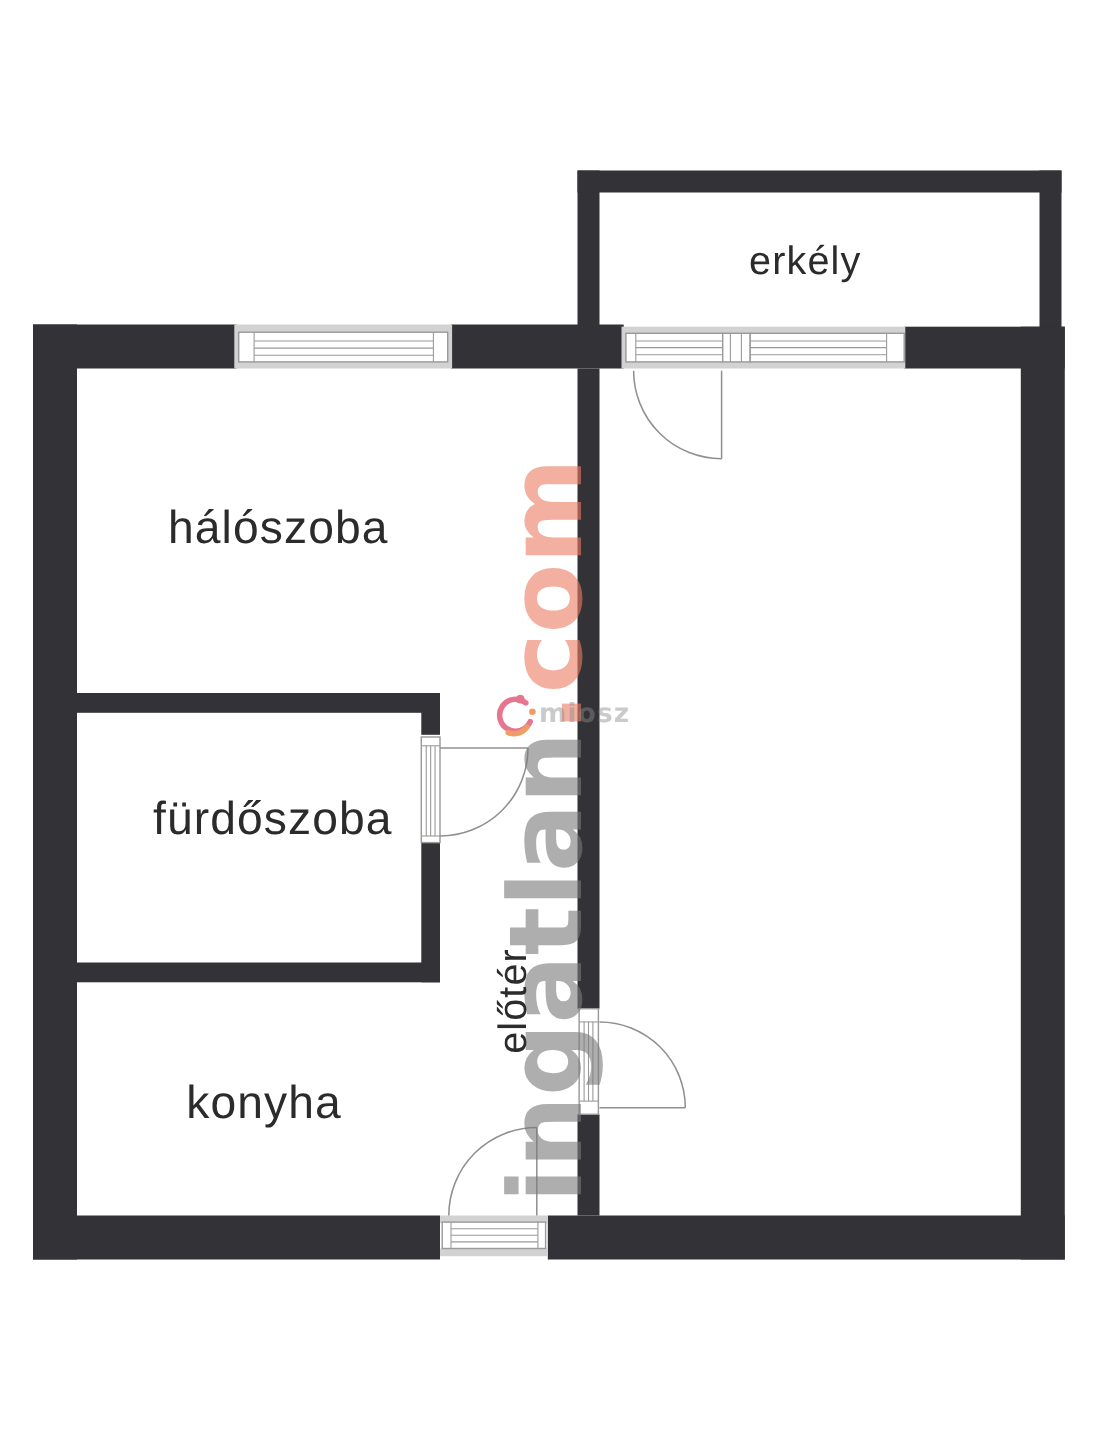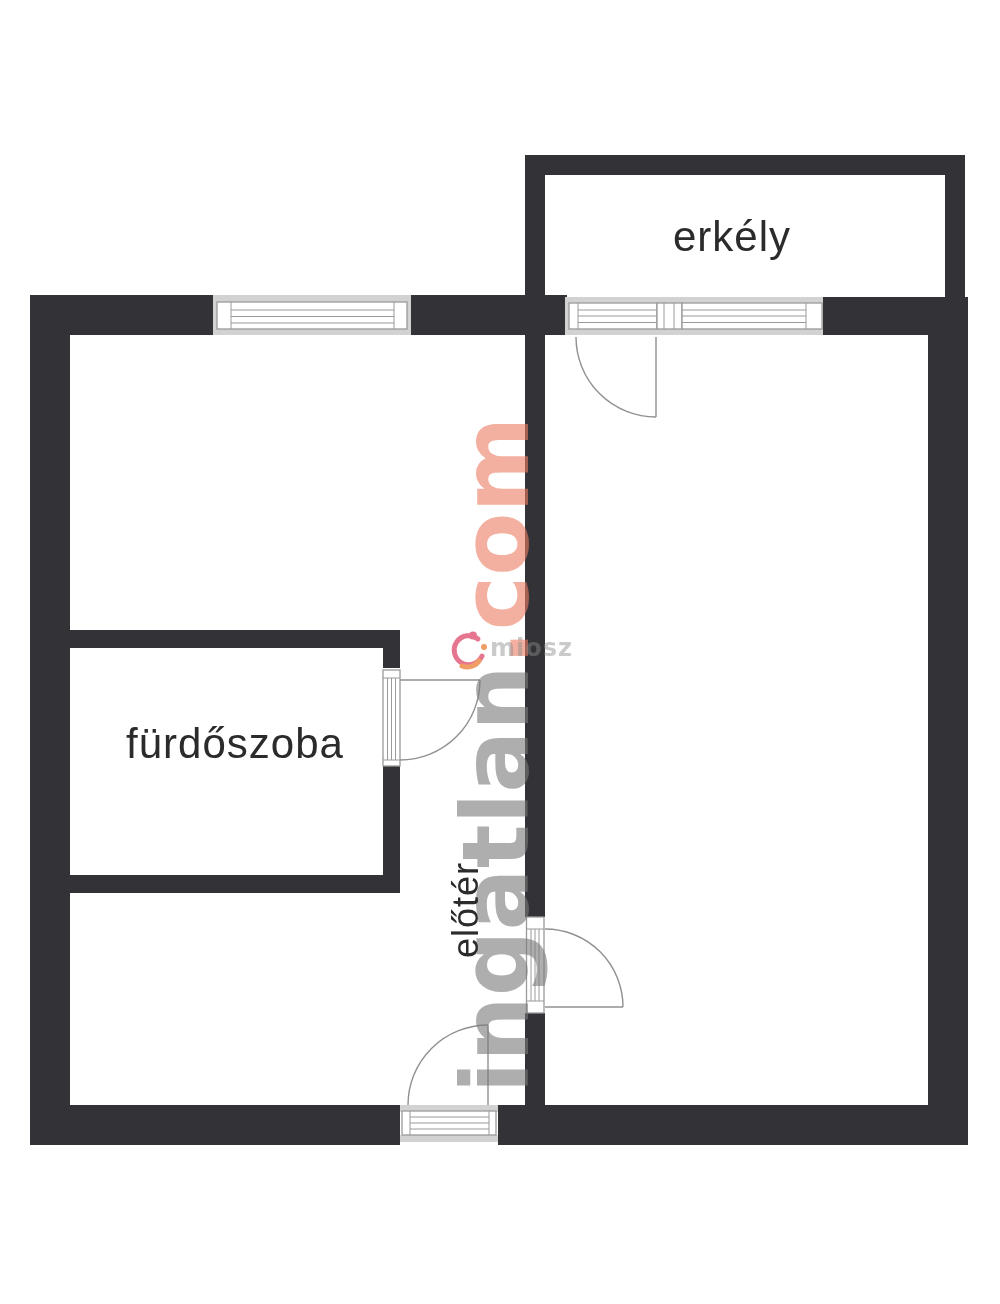--- a/index.html
+++ b/index.html
@@ -135,16 +135,18 @@
   <div class="watermark"><span class="wm-name">ingatlan</span><span class="wm-tld">.com</span></div>
 
   <svg class="logo-badge" viewBox="0 0 44 44">
     <path d="M 30 9 A 14.5 14.5 0 1 0 34 26" fill="none" stroke="var(--logo-pink,#e25f7d)" stroke-width="5" stroke-linecap="round"></path>
     <path d="M 14 36 A 14.5 14.5 0 0 0 31 31" fill="none" stroke="var(--logo-orange,#ed8c4b)" stroke-width="5" stroke-linecap="round"></path>
     <circle cx="25" cy="5.5" r="4" fill="var(--logo-pink,#e25f7d)"></circle>
     <circle cx="36" cy="17" r="3" fill="var(--logo-orange,#ed8c4b)"></circle>
   </svg>
   <div class="partner-text">miosz</div>
 
-  <div class="room-label" style="left:732px; top:237px; font-size:42px;">erkély</div>
-  <div class="room-label" style="left:235px; top:744px;">fürdőszoba</div>
+  <div class="room-label" style="left:732px; top:237px; font-size:36px;">erkély</div>
+  <div class="room-label" style="left:253px; top:480px;">hálószoba</div>
+  <div class="room-label" style="left:248px; top:744px;">fürdőszoba</div>
   <div class="room-label rot" style="left:466px; top:910px; font-size:36px;">előtér</div>
+  <div class="room-label" style="left:240px; top:1002px;">konyha</div>
 </div>
 
 </body></html>

